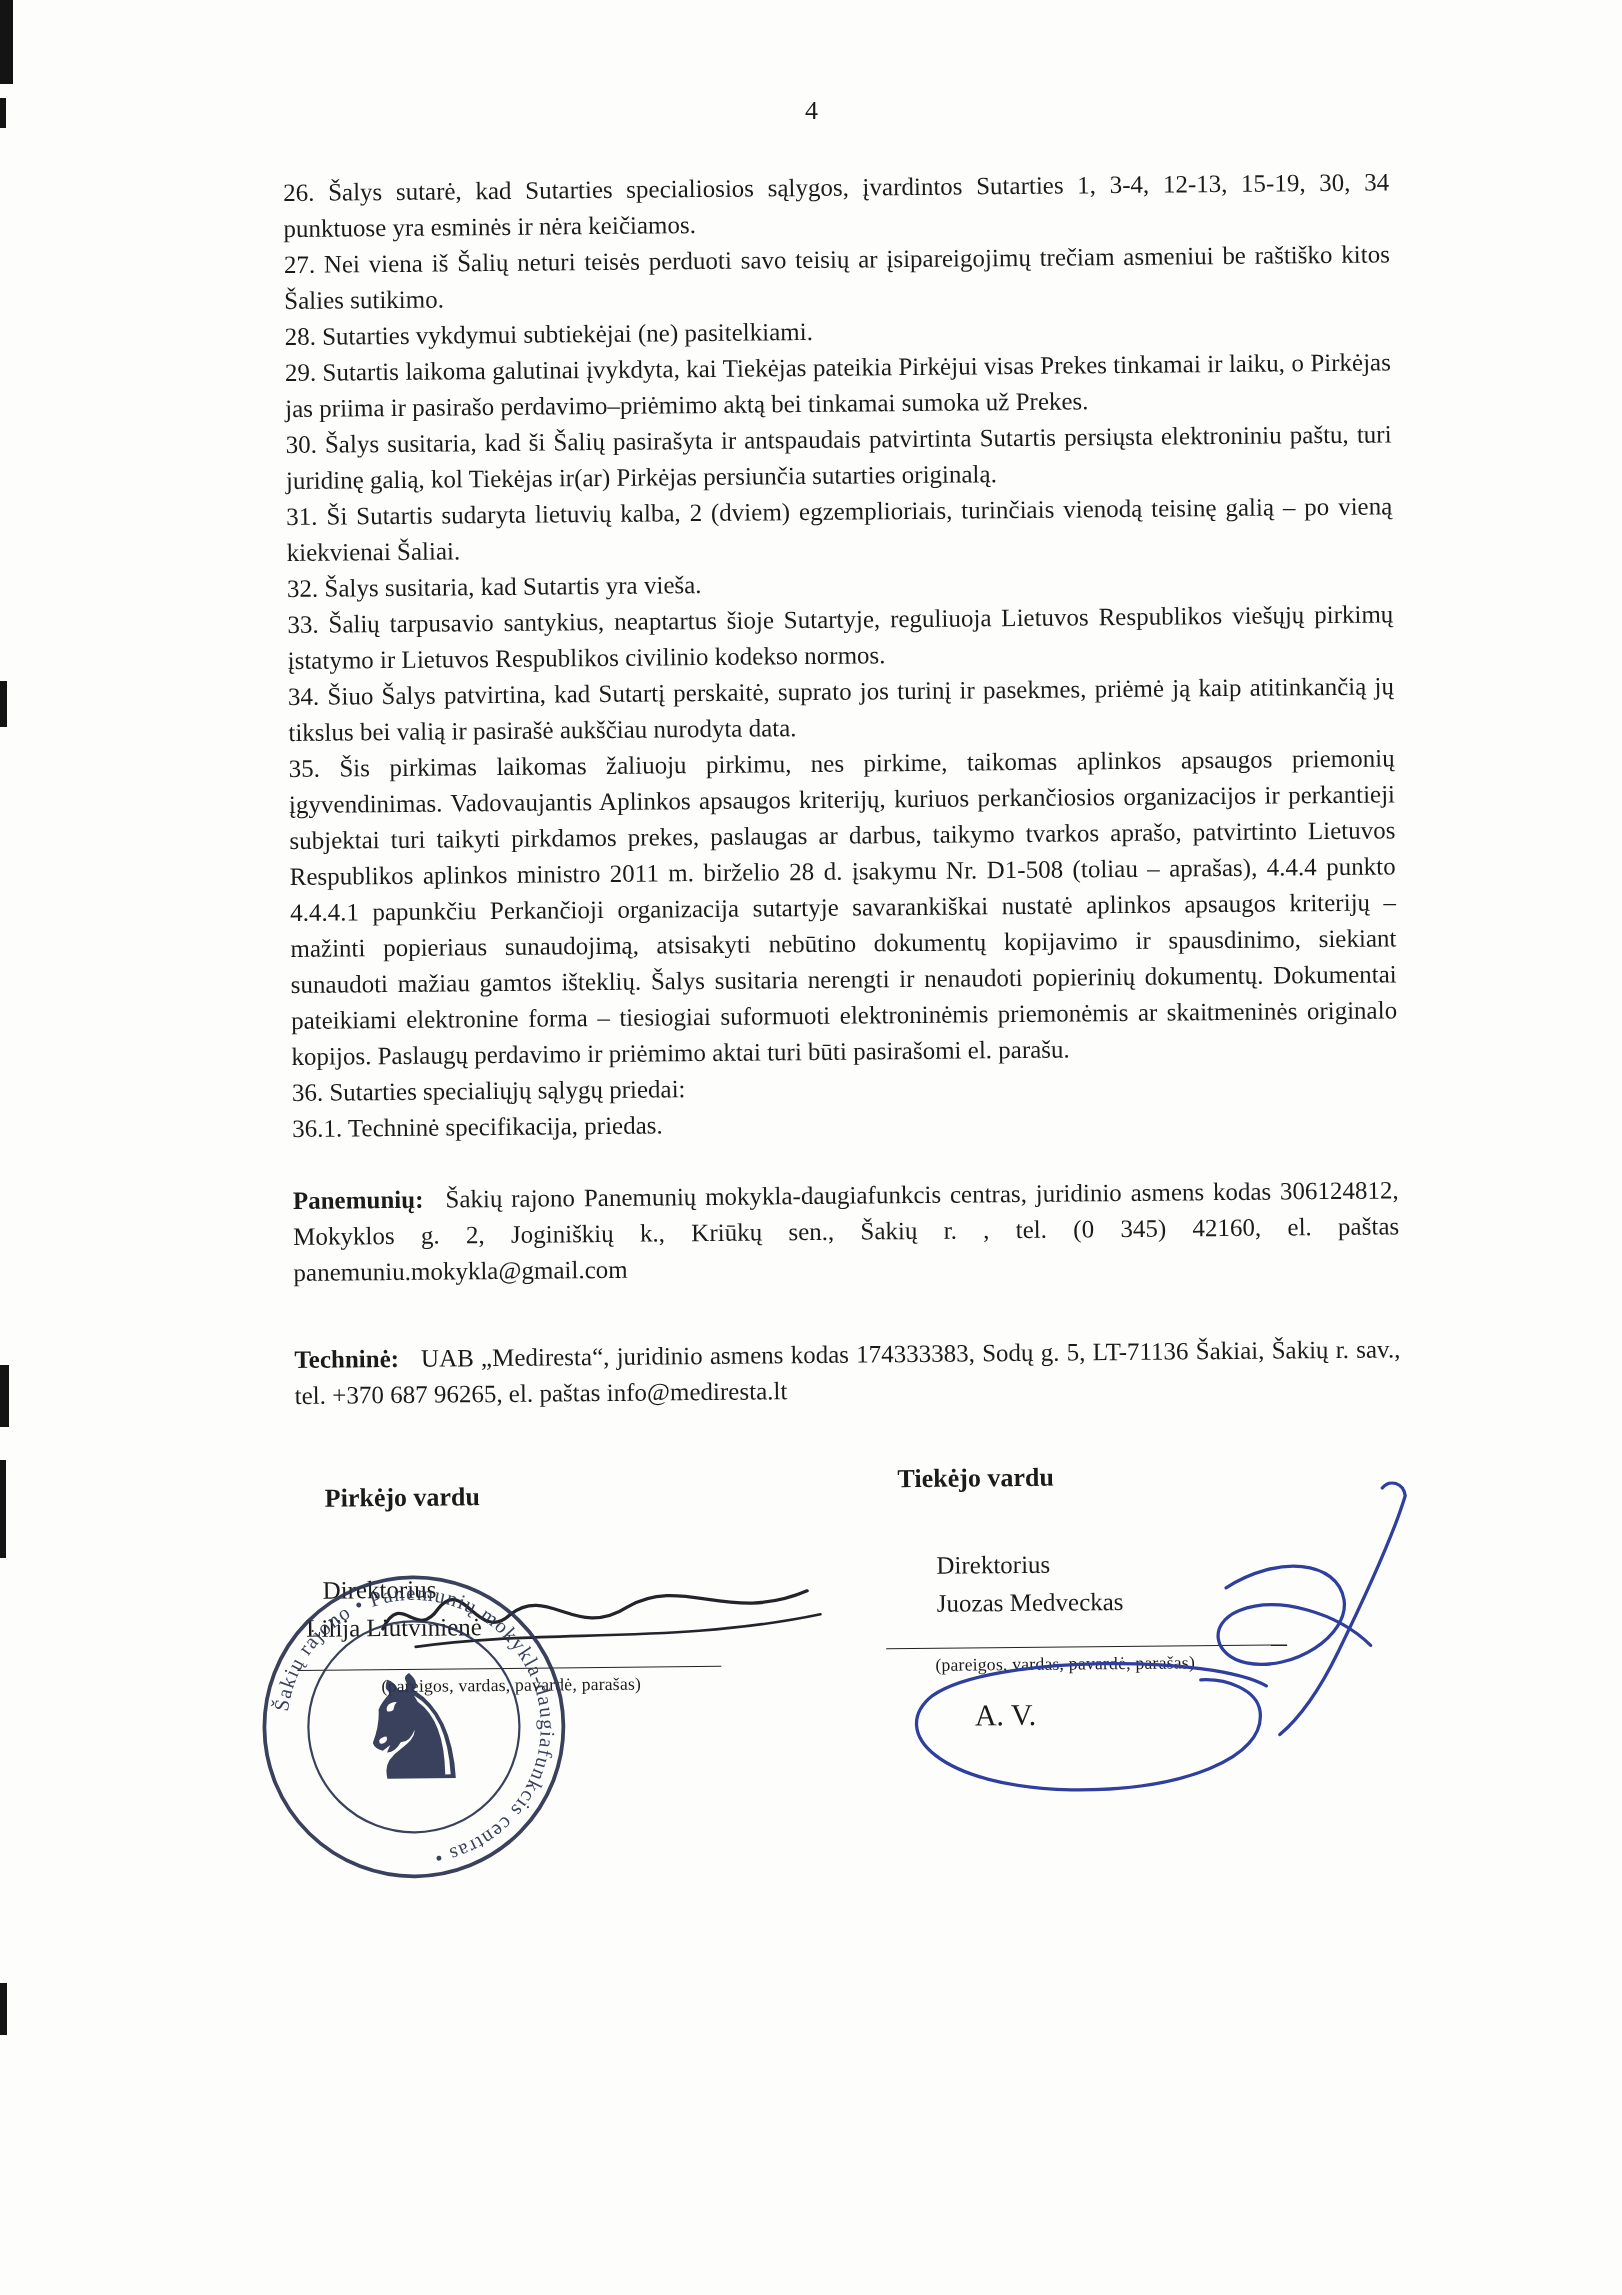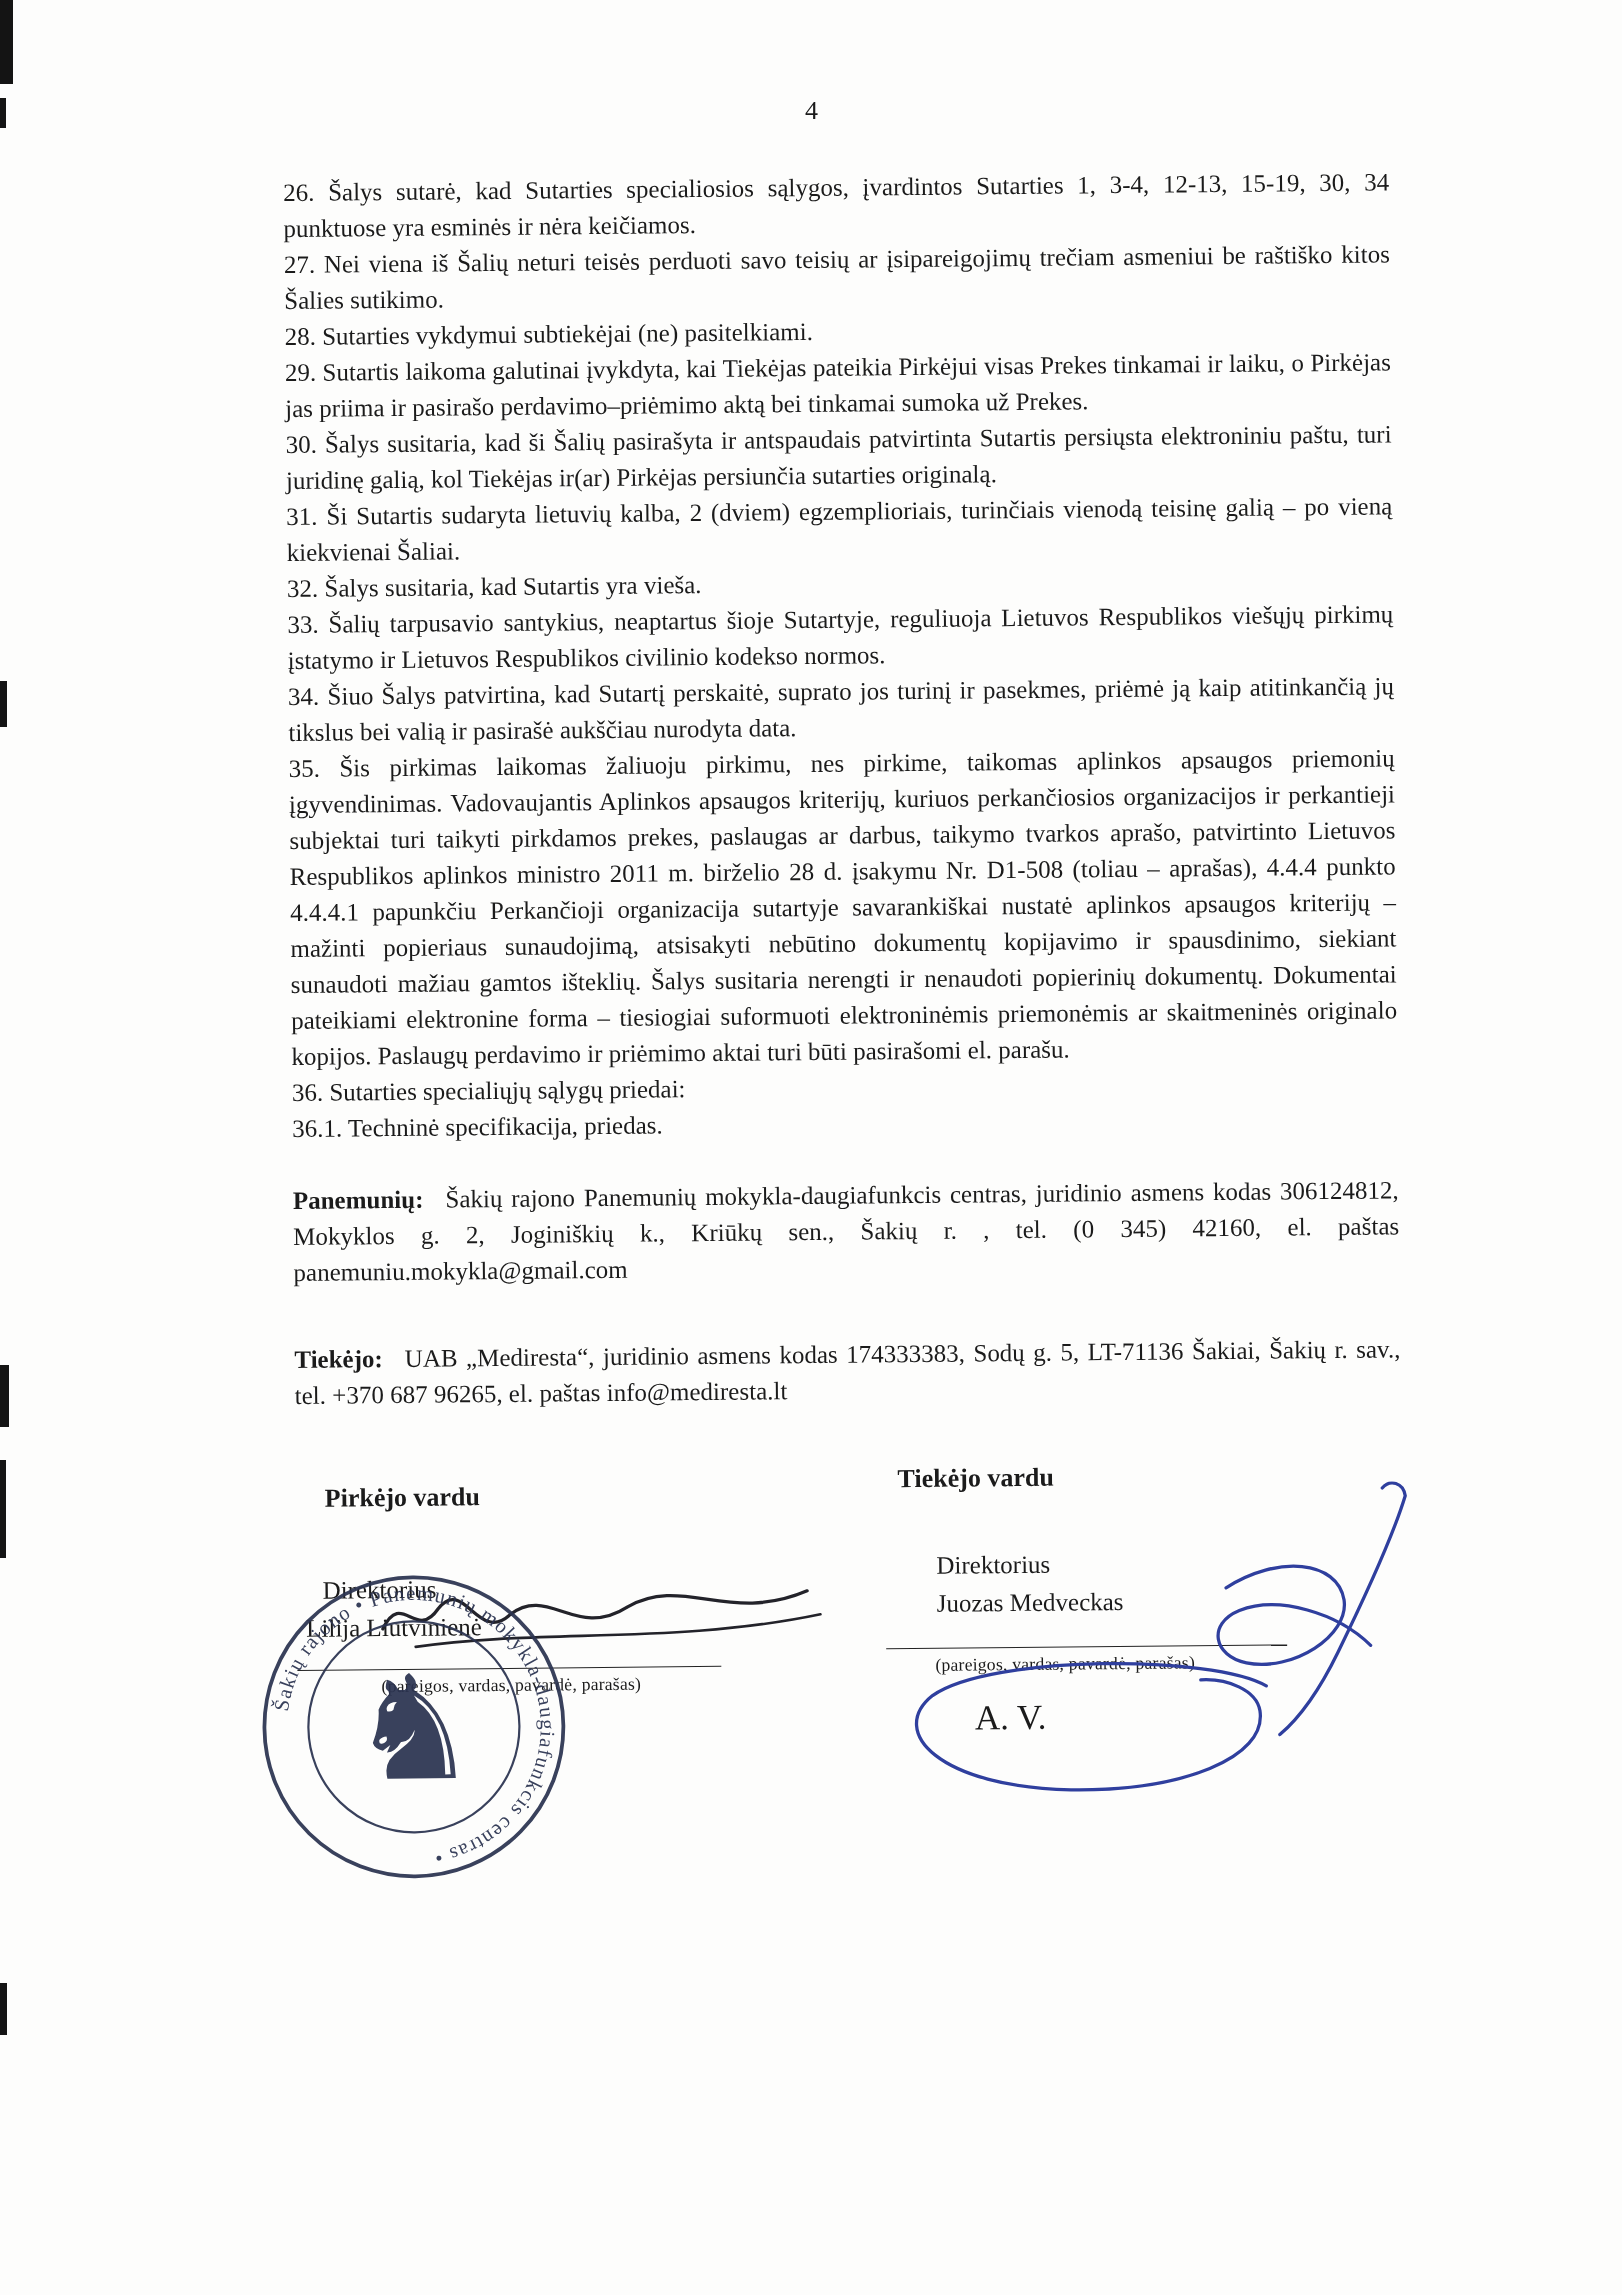--- a/index.html
+++ b/index.html
@@ -33,21 +33,21 @@
   .party .b { margin-right:22px; }
 
   .sig-section { position:relative; margin-top:65px; height:818px; }
   .sig-heading { position:absolute; font-size:26px; font-weight:bold; }
   .sig-heading.buyer { left:29px; top:5.2px; }
   .sig-heading.supplier { left:602px; top:-9.2px; }
   .sig-title { position:absolute; font-size:25px; }
   .sig-name  { position:absolute; font-size:25px; }
   .sig-line  { position:absolute; border-top:1.6px solid #222; }
   .sig-caption { position:absolute; font-size:17.7px; letter-spacing:0.2px; }
-  .av { position:absolute; font-size:35px; }
+  .av { position:absolute; font-size:30px; }
 
   .t-buyer-title { left:26px; top:98px; }
   .t-buyer-name  { left:9.2px; top:136px; }
   .l-buyer { left:0; top:191px; width:424px; }
   .c-buyer { left:84px; top:198px; }
 
   .t-supplier-title { left:640px; top:79px; }
   .t-supplier-name  { left:640px; top:117px; }
   .l-supplier { left:589px; top:175px; width:401px; }
   .c-supplier { left:638px; top:182px; }
@@ -82,21 +82,21 @@
     <p class="clause">31. Ši Sutartis sudaryta lietuvių kalba, 2 (dviem) egzemplioriais, turinčiais vienodą teisinę galią – po vieną kiekvienai Šaliai.</p>
     <p class="clause">32. Šalys susitaria, kad Sutartis yra vieša.</p>
     <p class="clause">33. Šalių tarpusavio santykius, neaptartus šioje Sutartyje, reguliuoja Lietuvos Respublikos viešųjų pirkimų įstatymo ir Lietuvos Respublikos civilinio kodekso normos.</p>
     <p class="clause">34. Šiuo Šalys patvirtina, kad Sutartį perskaitė, suprato jos turinį ir pasekmes, priėmė ją kaip atitinkančią jų tikslus bei valią ir pasirašė aukščiau nurodyta data.</p>
     <p class="clause">35. Šis pirkimas laikomas žaliuoju pirkimu, nes pirkime, taikomas aplinkos apsaugos priemonių įgyvendinimas. Vadovaujantis Aplinkos apsaugos kriterijų, kuriuos perkančiosios organizacijos ir perkantieji subjektai turi taikyti pirkdamos prekes, paslaugas ar darbus, taikymo tvarkos aprašo, patvirtinto Lietuvos Respublikos aplinkos ministro 2011 m. birželio 28 d. įsakymu Nr. D1-508 (toliau – aprašas), 4.4.4 punkto 4.4.4.1 papunkčiu Perkančioji organizacija sutartyje savarankiškai nustatė aplinkos apsaugos kriterijų – mažinti popieriaus sunaudojimą, atsisakyti nebūtino dokumentų kopijavimo ir spausdinimo, siekiant sunaudoti mažiau gamtos išteklių. Šalys susitaria nerengti ir nenaudoti popierinių dokumentų. Dokumentai pateikiami elektronine forma – tiesiogiai suformuoti elektroninėmis priemonėmis ar skaitmeninės originalo kopijos. Paslaugų perdavimo ir priėmimo aktai turi būti pasirašomi el. parašu.</p>
     <p class="clause">36. Sutarties specialiųjų sąlygų priedai:</p>
     <p class="clause">36.1. Techninė specifikacija, priedas.</p>
 
     <p class="party"><span class="b">Panemunių:</span><span>Šakių rajono Panemunių mokykla-daugiafunkcis centras, juridinio asmens kodas 306124812, Mokyklos g. 2, Joginiškių k., Kriūkų sen., Šakių r. , tel. (0 345) 42160, el. paštas panemuniu.mokykla@gmail.com</span></p>
 
-    <p class="party"><span class="b">Tiekėjo:</span><span>UAB „Mediresta“, juridinio asmens kodas 174333383, Sodų g. 5, LT-71136 Šakiai, Šakių r. sav., tel. +370 687 96265, el. paštas info@mediresta.lt</span></p>
+    <p class="party"><span class="b">Techninė:</span><span>UAB „Mediresta“, juridinio asmens kodas 174333383, Sodų g. 5, LT-71136 Šakiai, Šakių r. sav., tel. +370 687 96265, el. paštas info@mediresta.lt</span></p>
 
     <div class="sig-section">
 
       <div class="sig-heading buyer">Pirkėjo vardu</div>
       <div class="sig-heading supplier">Tiekėjo vardu</div>
 
       <div class="sig-title t-buyer-title">Direktorius</div>
       <div class="sig-name t-buyer-name">Lilija Liutvinienė</div>
       <div class="sig-line l-buyer"></div>
       <div class="sig-caption c-buyer">(pareigos, vardas, pavardė, parašas)</div>

